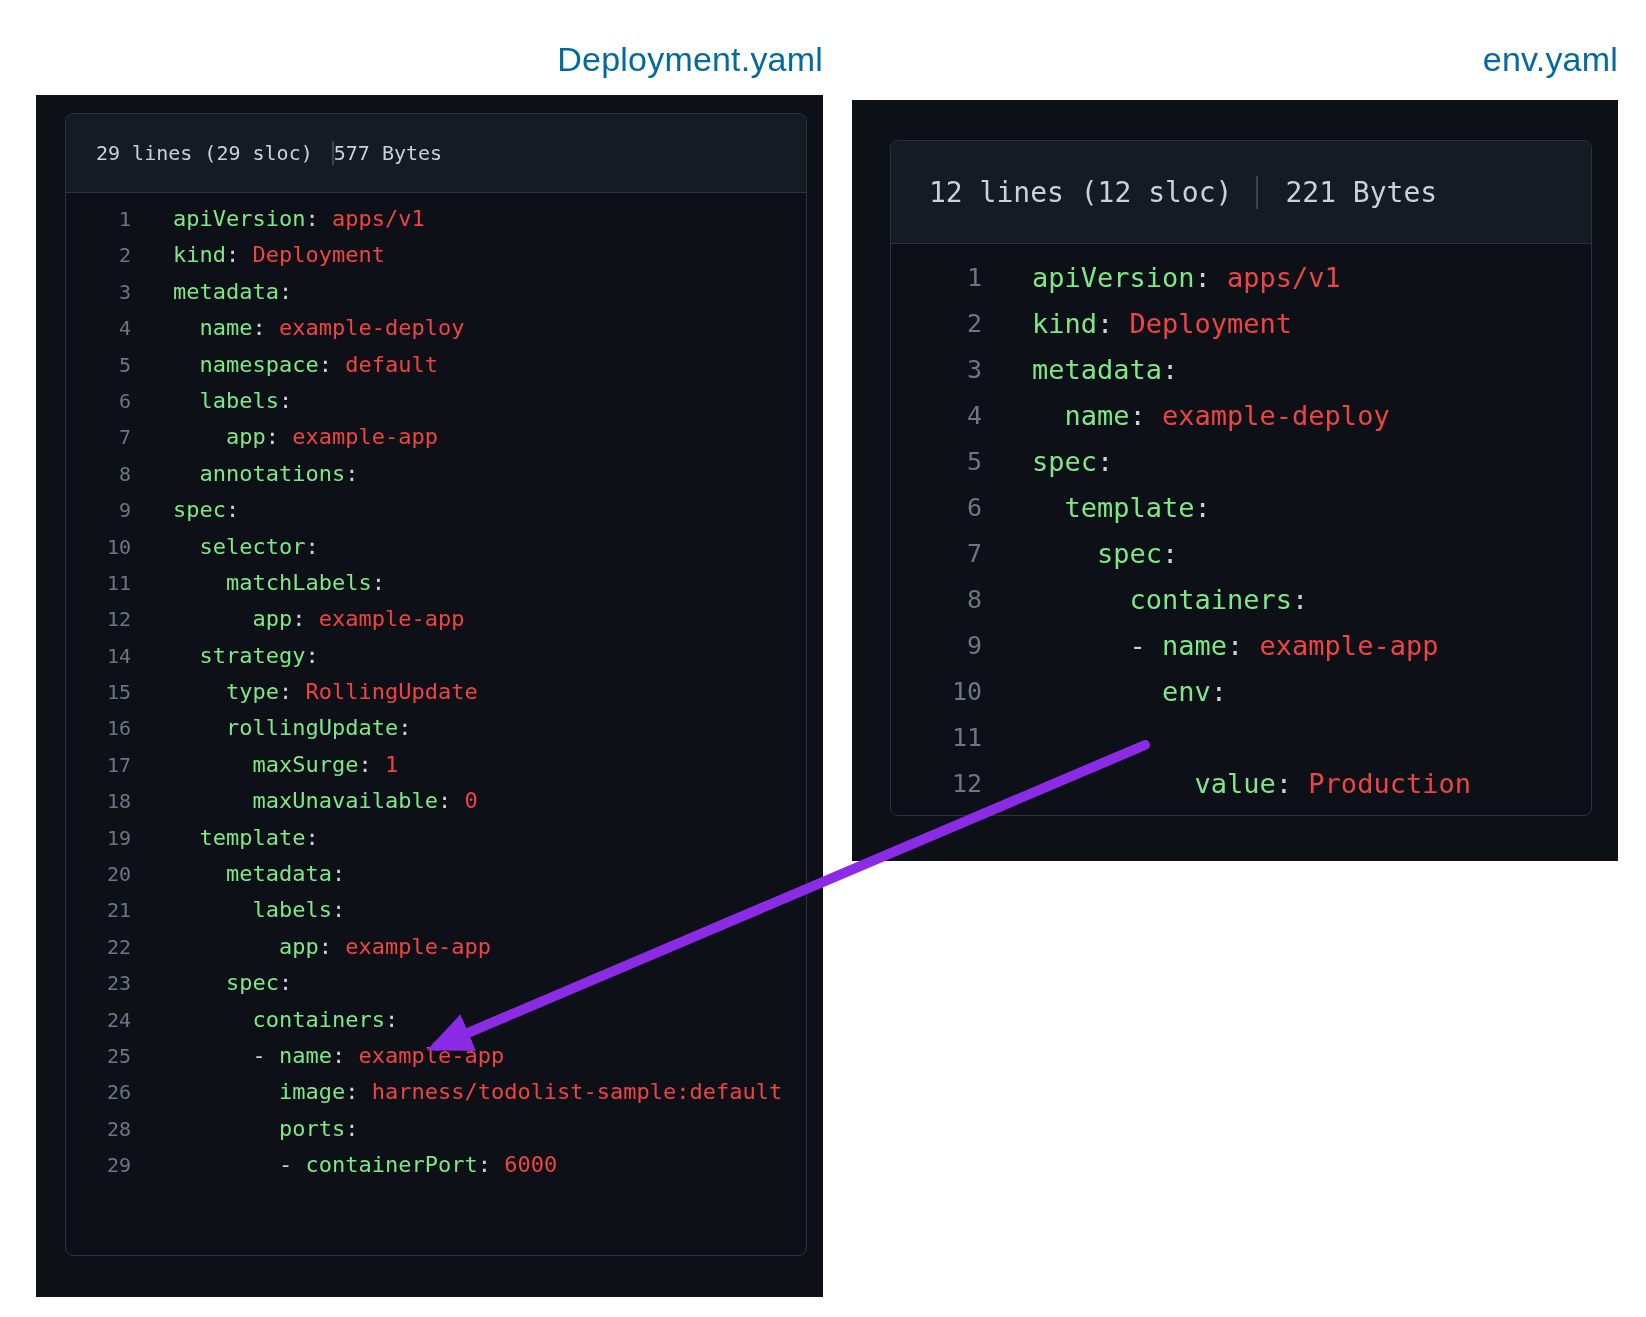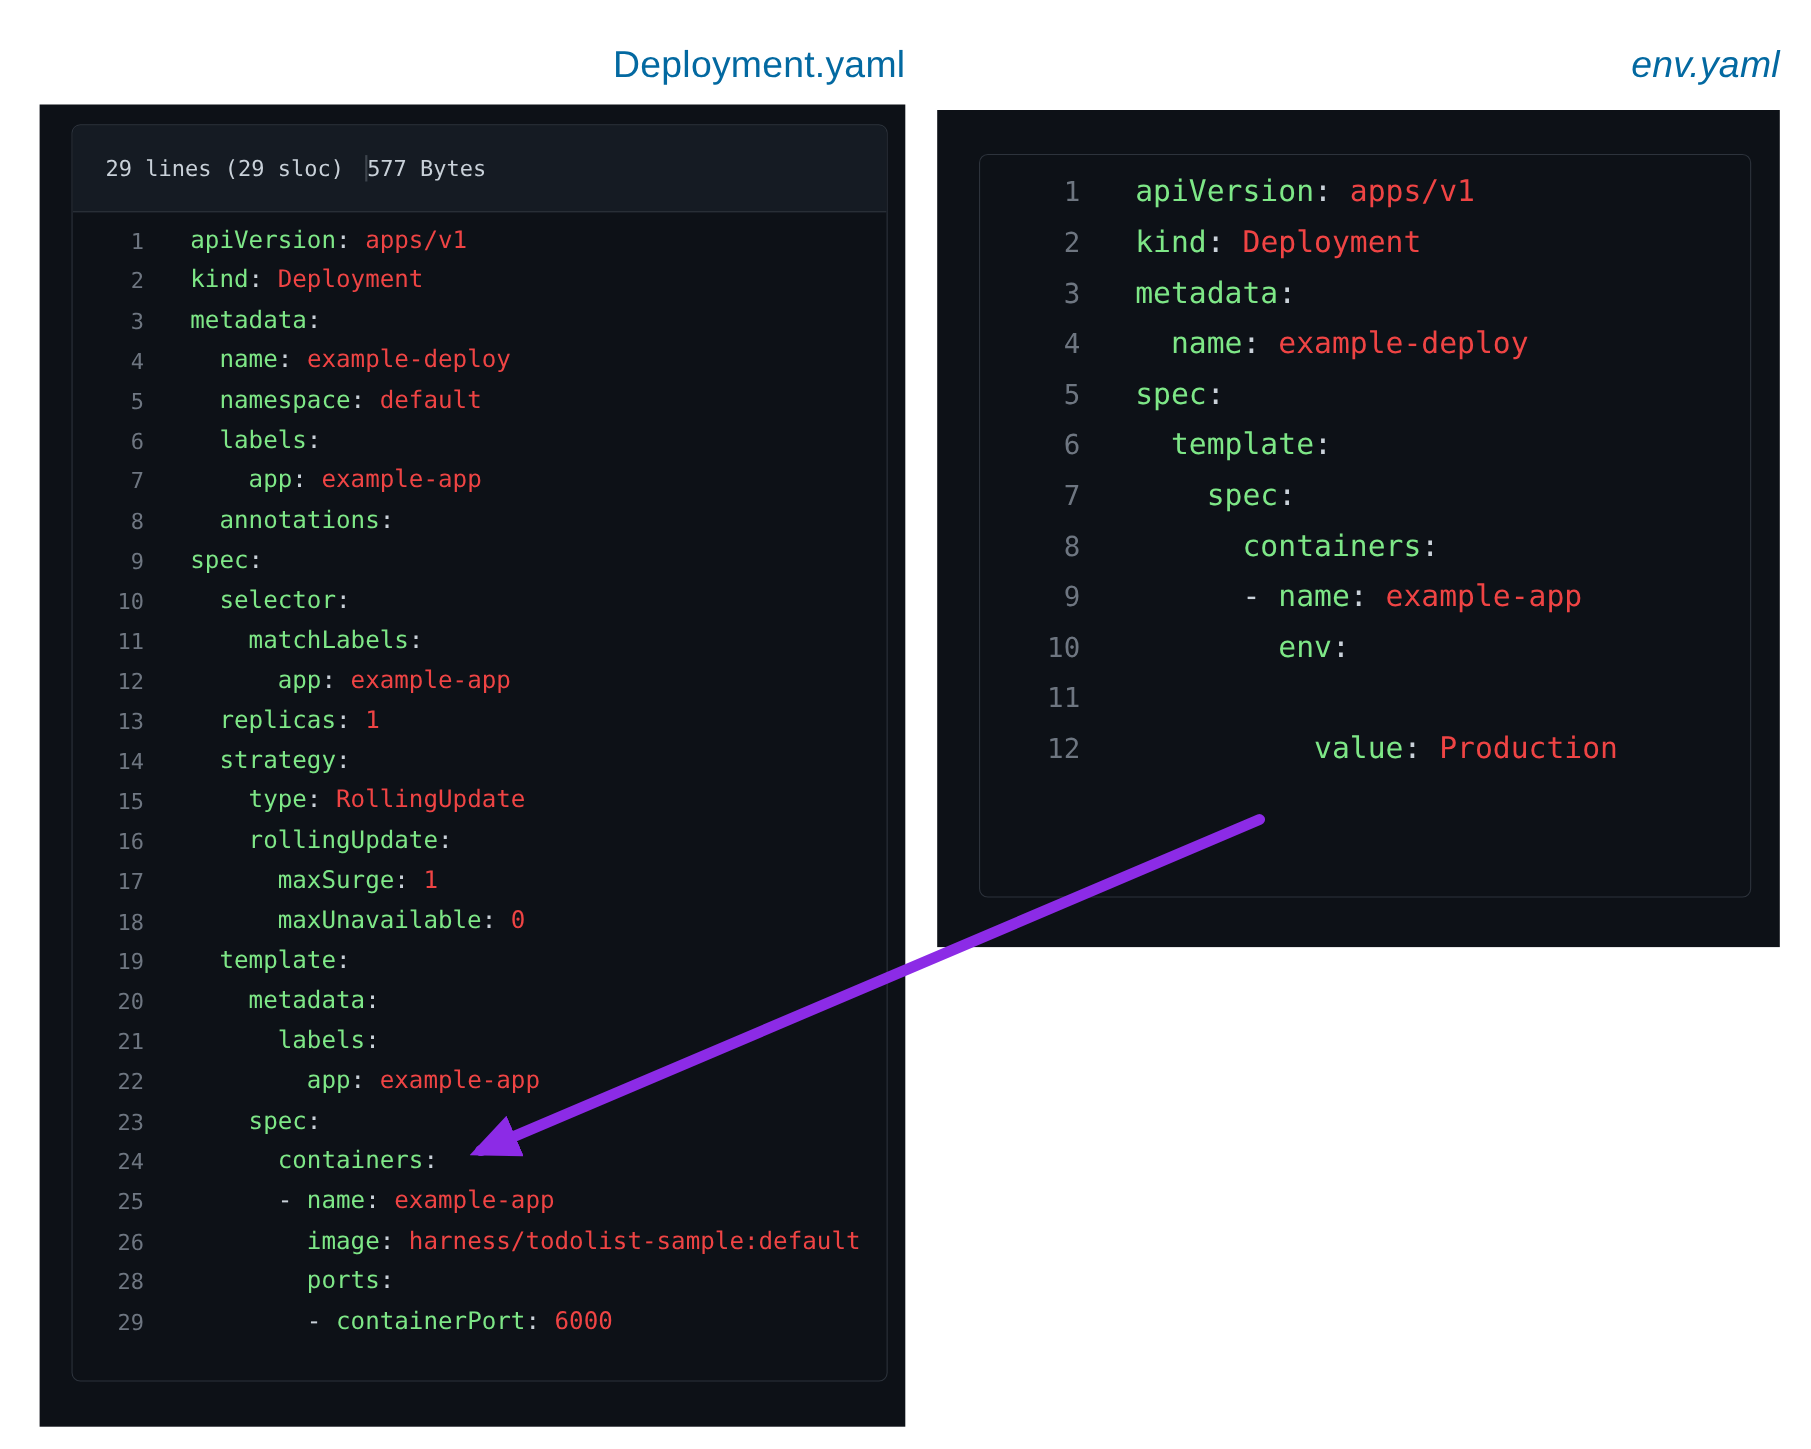--- a/index.html
+++ b/index.html
@@ -11,21 +11,21 @@
   }
   .file-title{
     position:absolute;
     top:40px;
     font-size:34px;
     color:#0369a1;
     text-align:right;
     letter-spacing:0.2px;
   }
   #title-left{left:36px;width:787px;}
-  #title-right{left:852px;width:766px;font-style:italic;}
+  #title-right{left:852px;width:766px;}
 
   .panel{
     position:absolute;
     background:#0d1117;
   }
   #panel-left{left:36px;top:95px;width:787px;height:1202px;}
   #panel-right{left:852px;top:100px;width:766px;height:761px;}
 
   .blob{
     position:absolute;
@@ -143,24 +143,20 @@
         </div>
         <div class="row">
           <span class="ln">11</span>
           <span class="code"><span class="k">    matchLabels</span><span class="p">:</span></span>
         </div>
         <div class="row">
           <span class="ln">12</span>
           <span class="code"><span class="k">      app</span><span class="p">: </span><span class="v">example-app</span></span>
         </div>
         <div class="row">
-          <span class="ln">13</span>
-          <span class="code"><span class="k">  replicas</span><span class="p">: </span><span class="v">1</span></span>
-        </div>
-        <div class="row">
           <span class="ln">14</span>
           <span class="code"><span class="k">  strategy</span><span class="p">:</span></span>
         </div>
         <div class="row">
           <span class="ln">15</span>
           <span class="code"><span class="k">    type</span><span class="p">: </span><span class="v">RollingUpdate</span></span>
         </div>
         <div class="row">
           <span class="ln">16</span>
           <span class="code"><span class="k">    rollingUpdate</span><span class="p">:</span></span>
@@ -212,20 +208,24 @@
         <div class="row">
           <span class="ln">29</span>
           <span class="code"><span class="p">        - </span><span class="k">containerPort</span><span class="p">: </span><span class="v">6000</span></span>
         </div>
       </div>
   </div>
 </div>
 
 <div class="panel" id="panel-right">
   <div class="blob">
+    <div class="blob-header">
+      <span class="stat-lines">12 lines (12 sloc)</span>
+      <span class="stat-size">221 Bytes</span>
+    </div>
     <div class="code-area">
         <div class="row">
           <span class="ln">1</span>
           <span class="code"><span class="k">apiVersion</span><span class="p">: </span><span class="v">apps/v1</span></span>
         </div>
         <div class="row">
           <span class="ln">2</span>
           <span class="code"><span class="k">kind</span><span class="p">: </span><span class="v">Deployment</span></span>
         </div>
         <div class="row">

